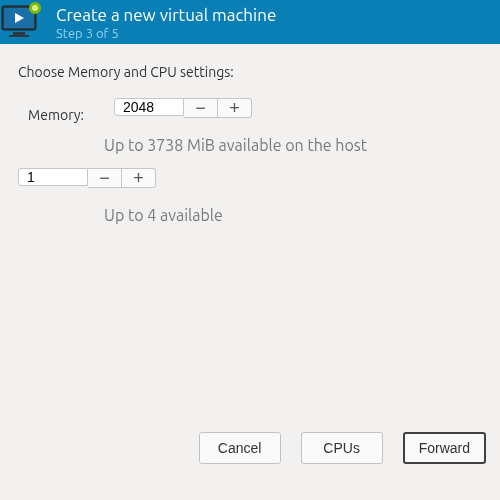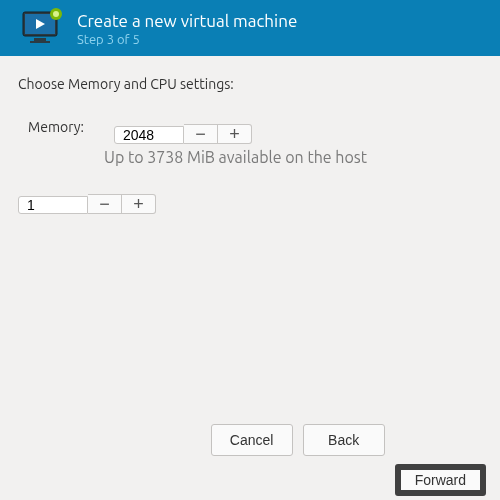--- a/index.html
+++ b/index.html
@@ -12,23 +12,23 @@
   height: 500px;
   display: flex;
   flex-direction: column;
   overflow: hidden;
 }
 .header {
   background: #0a7fb5;
   color: #fff;
   display: flex;
   align-items: center;
-  padding: 8px 21px;
+  padding: 8px 0;
   gap: 12px;
-  height: 56px;
+  height: 44px;
 }
 .header .title-block { display: flex; flex-direction: column; }
 .header .title { font-size: 17px; font-weight: 400; }
 .header .subtitle { font-size: 13px; color: #8fd3ee; margin-top: 2px; }
 .content {
   flex: 1;
   padding: 20px 22px 10px 18px;
 }
 .section-label { font-size: 14px; color: #333; margin-bottom: 18px; }
 .form-row {
@@ -38,21 +38,21 @@
   gap: 20px;
 }
 .form-label {
   width: 76px;
   text-align: right;
   padding-right: 10px;
   color: #333;
 }
 .spin-group {
   display: flex;
-  align-items: flex-end;
+  align-items: flex-start;
   height: 34px;
 }
 .spin-input {
   width: 70px;
   border: 1px solid #c8c6c4;
   border-radius: 3px 0 0 3px;
   padding: 0 8px;
   font-size: 14px;
   background: #fff;
   outline: none;
@@ -68,37 +68,38 @@
   cursor: pointer;
 }
 .spin-btn:last-child { border-radius: 0 3px 3px 0; }
 .hint {
   font-size: 16px;
   color: #7a7a7a;
   margin: 4px 0 14px 86px;
 }
 .footer {
   border-top: 1px solid transparent;
-  padding: 14px 14px 4px;
+  padding: 14px 14px 36px;
   display: flex;
   justify-content: flex-end;
-  gap: 10px;
+  gap: 20px;
+  align-items: flex-end;
 }
 .btn {
   min-width: 82px;
   height: 32px;
   border: 1px solid #c4c2c0;
   background: #fafafa;
   border-radius: 3px;
   font-size: 14px;
   color: #333;
   cursor: pointer;
   padding: 0 14px;
 }
-.btn.primary { border: 6px solid #404040; margin-top: 40px; }
+.btn.primary { border: 2px solid #404040; margin-top: 40px; }
 .vm-icon-wrap { width: 44px; height: 40px; position: relative; }
 </style>
 </head>
 <body>
 
 <div class="header">
   <div class="vm-icon-wrap">
     <svg width="44" height="40" viewBox="0 0 44 40">
       <rect x="2" y="4" width="34" height="24" rx="2" fill="#2b3a42" stroke="#162026" stroke-width="1"></rect>
       <rect x="4" y="6" width="30" height="20" fill="#1b6fa8"></rect>
@@ -128,19 +129,20 @@
   </div>
   <div class="hint">Up to 3738 MiB available on the host</div>
 
   <div class="form-row">
     <div class="spin-group">
       <input class="spin-input" type="text" value="1" style="">
       <button class="spin-btn">−</button>
       <button class="spin-btn">+</button>
     </div>
   </div>
+  <div class="hint">Up to 4 available</div>
 </div>
 
 <div class="footer">
   <button class="btn">Cancel</button>
-  <button class="btn">Back</button>
+  <button class="btn">CPUs</button>
   <button class="btn primary">Forward</button>
 </div>
 
 </body></html>

